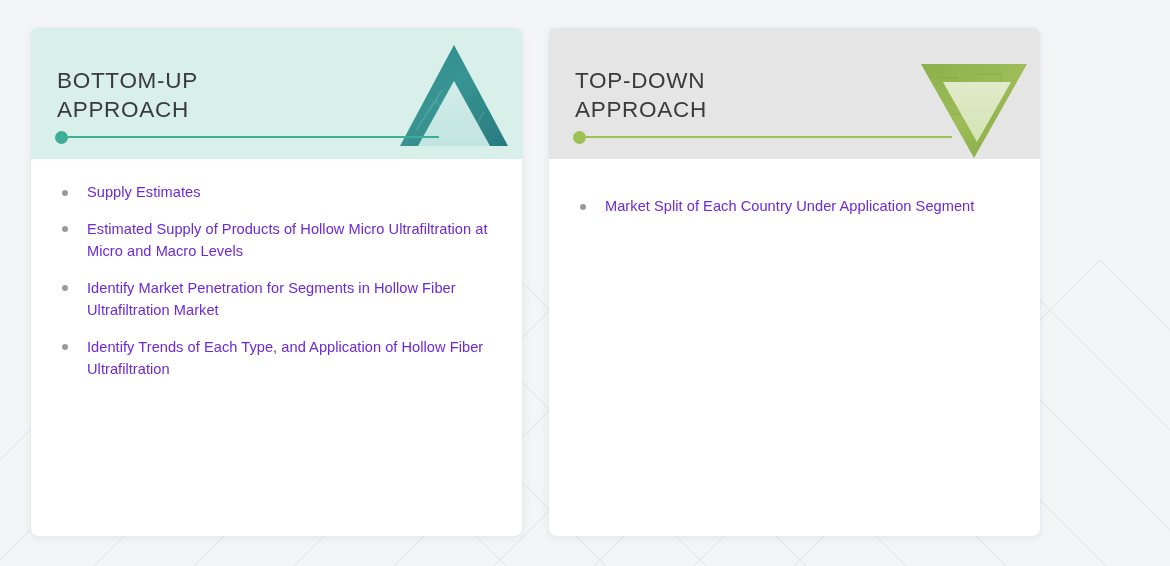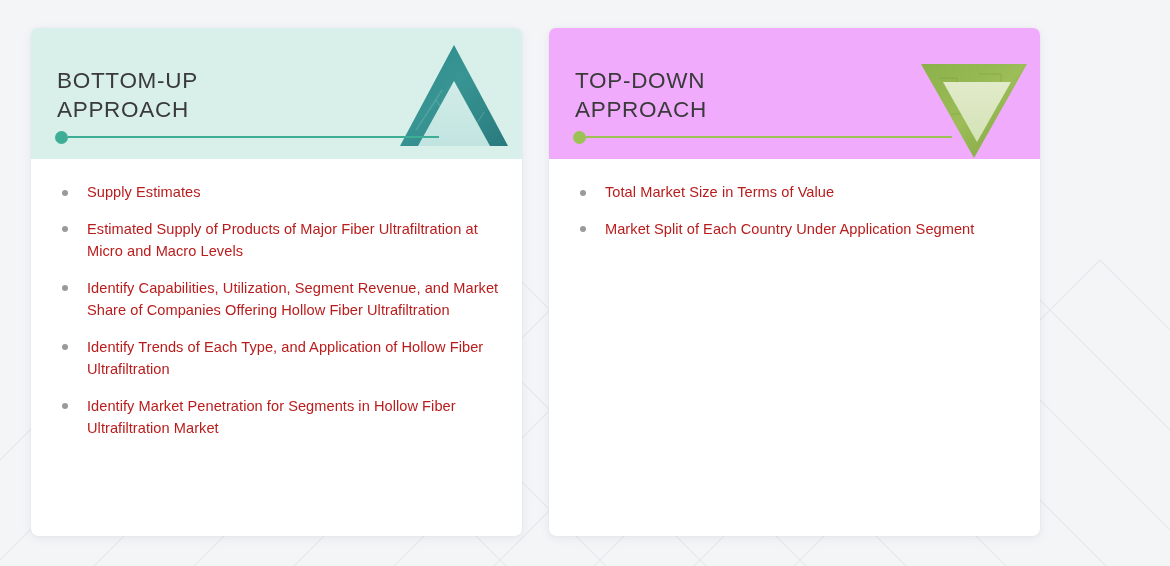--- a/index.html
+++ b/index.html
@@ -47,21 +47,21 @@
   }
 
   
   .card-header {
     position: relative;
     height: 131px;
     flex: 0 0 131px;
     overflow: hidden;
   }
   .card.teal  .card-header { background: #d8f0e9; }
-  .card.green .card-header { background: #f0abfc; }
+  .card.green .card-header { background: #e5e5e5; }
 
   .header-title {
     position: absolute;
     left: 26px;
     top: 38px;
     font-size: 22.5px;
     line-height: 29px;
     letter-spacing: 0.7px;
     color: #3a3a3a;
     font-weight: 400;
@@ -113,24 +113,24 @@
 
   ul.bullets {
     list-style: none;
   }
   ul.bullets li {
     position: relative;
     padding-left: 36px;
     margin-bottom: 14px;
     font-size: 14.6px;
     line-height: 22.5px;
-    color: #b91c1c;
+    color: #6d28d9;
     letter-spacing: 0.05px;
   }
-  ul.bullets li:last-child { margin-bottom: 0; }
+  ul.bullets li:last-child { margin-bottom: 0; margin-top: 14px; }
 
   ul.bullets li::before {
     content: "";
     position: absolute;
     left: 11px;
     top: 8.5px;
     width: 6px;
     height: 6px;
     border-radius: 50%;
     background: #9a9a9a;
@@ -187,24 +187,23 @@
 
       <div class="rule">
         <span class="dot"></span>
         <span class="line"></span>
       </div>
     </div>
 
     <div class="card-body">
       <ul class="bullets">
         <li>Supply Estimates</li>
-        <li>Estimated Supply of Products of Major Fiber Ultrafiltration at Micro and Macro Levels</li>
-        <li>Identify Capabilities, Utilization, Segment Revenue, and Market Share of Companies Offering Hollow Fiber Ultrafiltration</li>
+        <li>Estimated Supply of Products of Hollow Micro Ultrafiltration at Micro and Macro Levels</li>
+        <li>Identify Market Penetration for Segments in Hollow Fiber Ultrafiltration Market</li>
         <li>Identify Trends of Each Type, and Application of Hollow Fiber Ultrafiltration</li>
-        <li>Identify Market Penetration for Segments in Hollow Fiber Ultrafiltration Market</li>
       </ul>
     </div>
   </section>
 
   <section class="card green">
     <div class="card-header">
 
       <svg class="triangle-mark" width="114" height="130" viewBox="0 0 114 130">
         <defs>
           <linearGradient id="greenGrad" x1="0" y1="0" x2="1" y2="1">
@@ -232,19 +231,18 @@
 APPROACH</div>
 
       <div class="rule">
         <span class="dot"></span>
         <span class="line"></span>
       </div>
     </div>
 
     <div class="card-body">
       <ul class="bullets">
-        <li>Total Market Size in Terms of Value</li>
         <li>Market Split of Each Country Under Application Segment</li>
       </ul>
     </div>
   </section>
 
 </div>
 
 </body></html>

